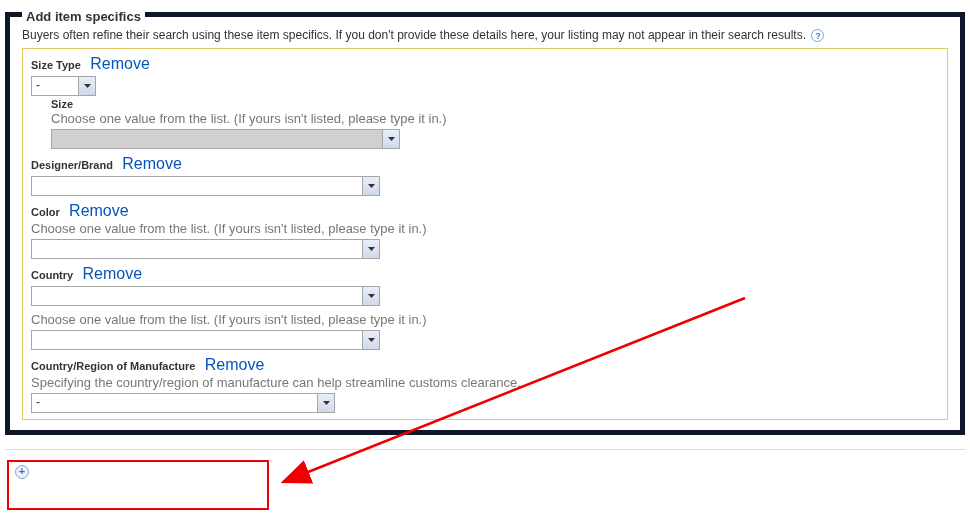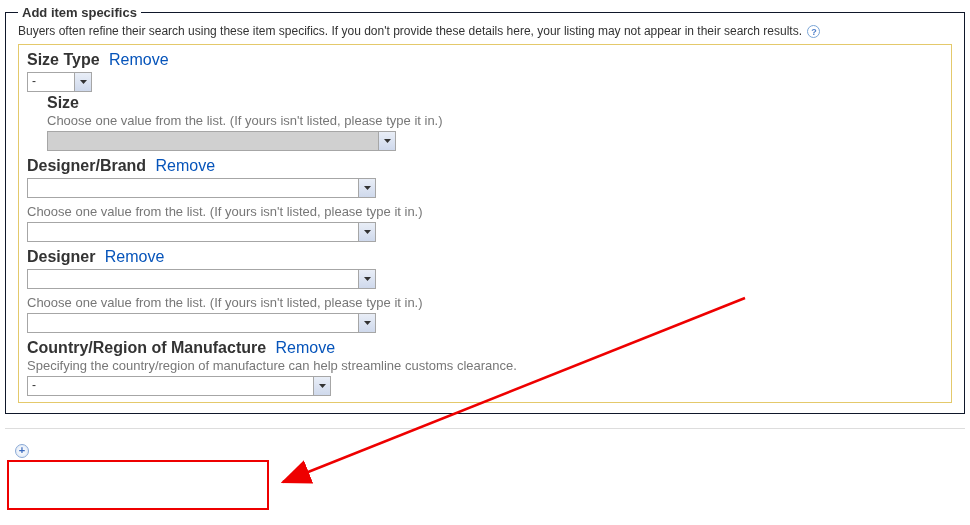--- a/index.html
+++ b/index.html
@@ -6,21 +6,21 @@
   body {
     margin: 0;
     padding: 0;
     font-family: Arial, Helvetica, sans-serif;
     font-size: 12px;
     color: #333;
     background: #fff;
     width: 970px;
   }
   .outer-panel {
-    border: 1px solid #0f172a;
+    border: 5px solid #0f172a;
     margin: 0 5px;
     padding: 0 12px 10px 12px;
     position: relative;
   }
   .fieldset-legend {
     position: relative;
     top: -8px;
     background: #fff;
     display: inline-block;
     padding: 0 4px;
@@ -51,21 +51,21 @@
   }
   .specifics-box {
     border: 1px solid #e4c96b;
     background: #fff;
     padding: 6px 8px 6px 8px;
   }
   .field-block { margin-bottom: 4px; }
   .field-title {
     font-weight: bold;
     color: #333;
-    font-size: 16px;
+    font-size: 11px;
   }
   .remove-link {
     color: #0654ba;
     font-weight: normal;
     font-size: 16px;
     margin-left: 6px;
     cursor: pointer;
   }
   .hint {
     color: #777;
@@ -186,34 +186,38 @@
         <div class="select-body"></div>
         <div class="select-btn">
           <svg width="7" height="4">
               <polygon points="0,0 7,0 3.5,4" fill="#333"></polygon>
             </svg>
         </div>
       </div>
     </div>
 
     <div class="field-block">
+      <div>
+        <span class="field-title">Color</span>
+        <span class="remove-link">Remove</span>
+      </div>
       <div class="hint">Choose one value from the list. (If yours isn't listed, please type it in.)</div>
       <div class="select-shell w-large">
         <div class="select-body"></div>
         <div class="select-btn">
           <svg width="7" height="4">
               <polygon points="0,0 7,0 3.5,4" fill="#333"></polygon>
             </svg>
         </div>
       </div>
     </div>
 
     <div class="field-block">
       <div>
-        <span class="field-title">Designer</span>
+        <span class="field-title">Country</span>
         <span class="remove-link">Remove</span>
       </div>
       <div class="select-shell w-large">
         <div class="select-body"></div>
         <div class="select-btn">
           <svg width="7" height="4">
               <polygon points="0,0 7,0 3.5,4" fill="#333"></polygon>
             </svg>
         </div>
       </div>

